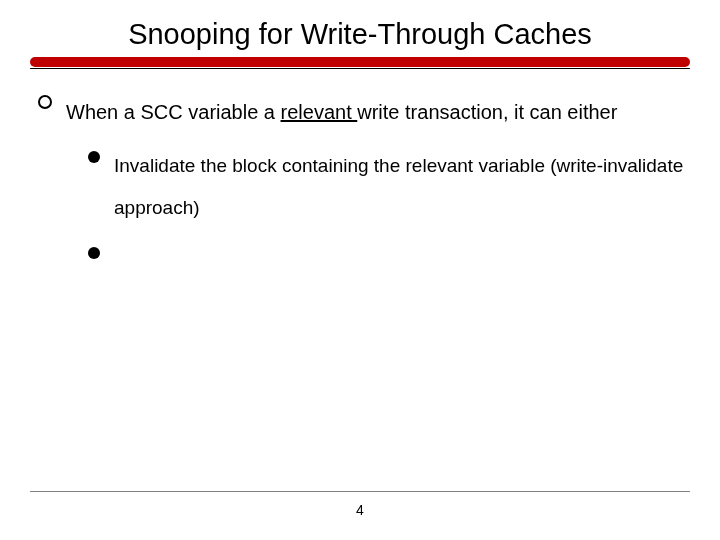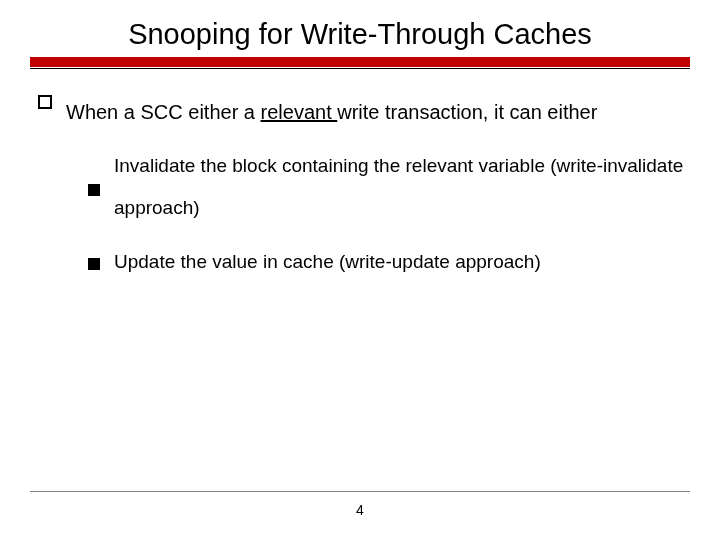--- a/index.html
+++ b/index.html
@@ -1,18 +1,19 @@
 <!DOCTYPE html>
 <html><head>
   <meta charset="utf-8">
   <style>
     * {
       margin: 0;
       padding: 0;
       box-sizing: border-box;
+      border-radius: 22px;
     }
     body {
       width: 720px;
       height: 540px;
       background: #ffffff;
       font-family: Verdana, Geneva, sans-serif;
       position: relative;
       overflow: hidden;
     }
     .slide {
@@ -59,21 +60,21 @@
       font-size: 20px;
       line-height: 2.1;
       color: #000000;
     }
     .underline {
       text-decoration: underline;
       text-align: center;
     }
     .sub-bullet {
       display: flex;
-      align-items: center;
+      align-items: flex-start;
       margin-left: 58px;
       margin-top: 12px;
     }
     .square-filled {
       width: 12px;
       height: 12px;
       background: #000000;
       margin-right: 14px;
       margin-top: 6px;
       flex-shrink: 0;
@@ -105,29 +106,28 @@
 <body>
 
 <div class="slide">
   <h1 class="title">Snooping for Write-Through Caches</h1>
   <div class="red-bar"></div>
   <div class="thin-line"></div>
 
   <div class="main-bullet">
     <div class="square-open"></div>
     <div class="main-text">
-      <span>When a SCC either a </span><span class="underline">relevant </span><span>write transaction, it can either</span>
+      <span>When a SCC variable a </span><span class="underline">relevant </span><span>write transaction, it can either</span>
     </div>
   </div>
 
   <div class="sub-bullet">
     <div class="square-filled"></div>
     <div class="sub-text">Invalidate the block containing the relevant variable (write-invalidate approach)</div>
   </div>
 
   <div class="sub-bullet">
     <div class="square-filled"></div>
-    <div class="sub-text">Update the value in cache (write-update approach)</div>
   </div>
 
   <div class="footer-line"></div>
   <div class="page-number">4</div>
 </div>
 
 </body></html>

